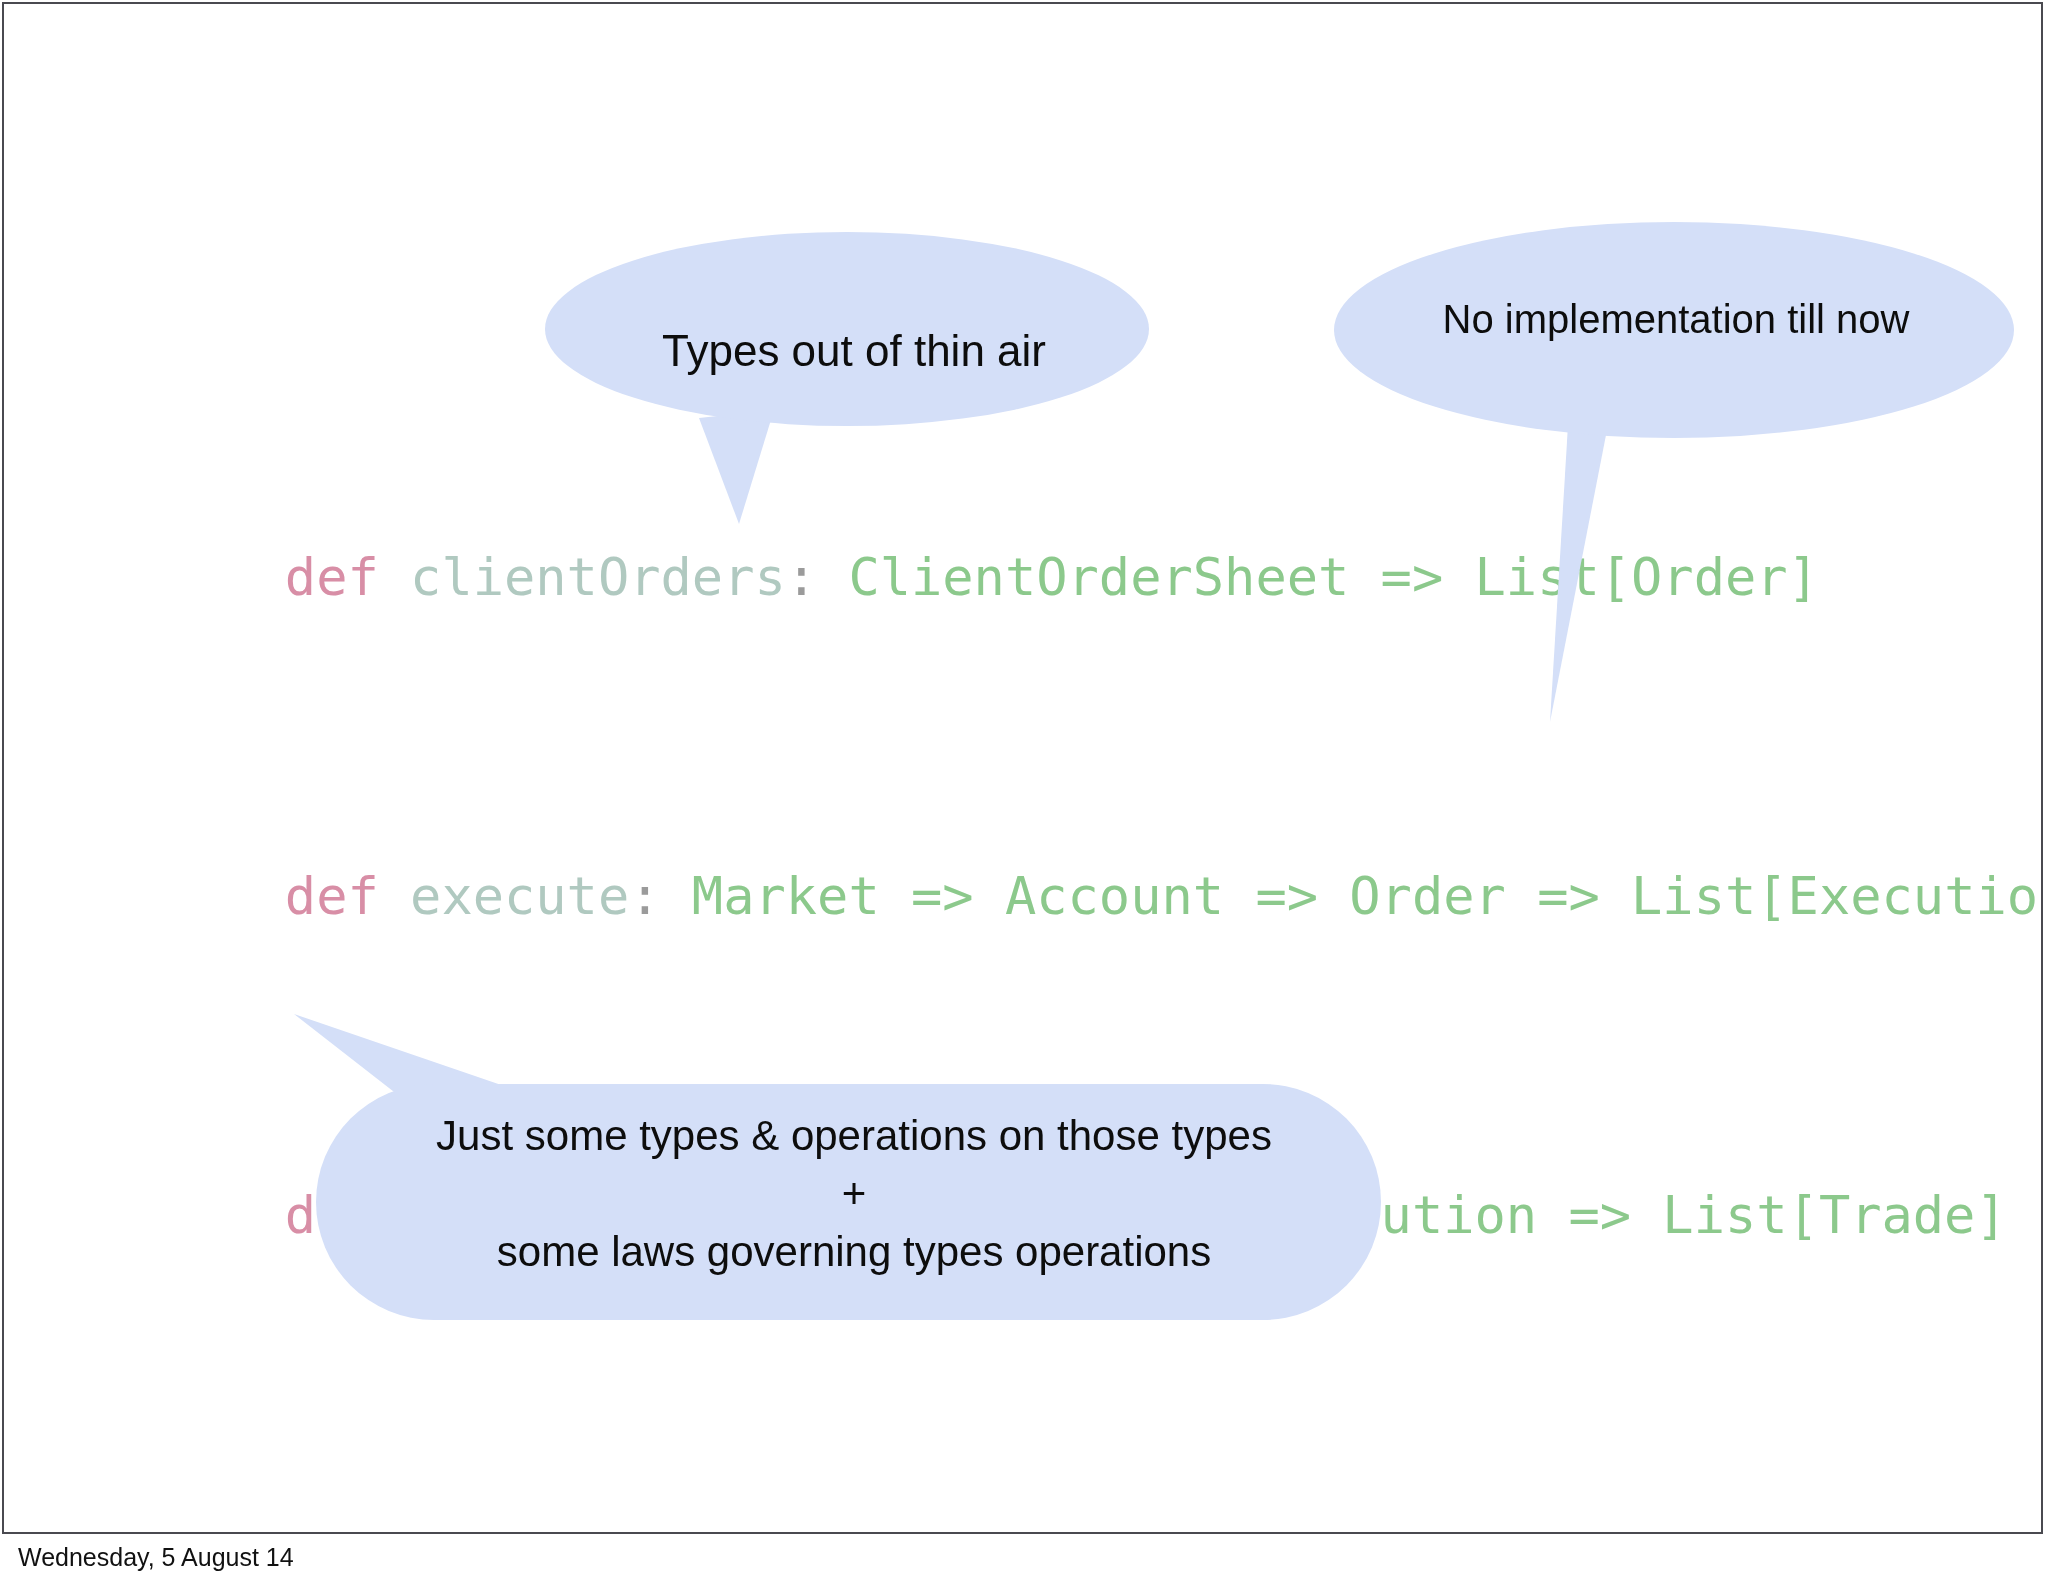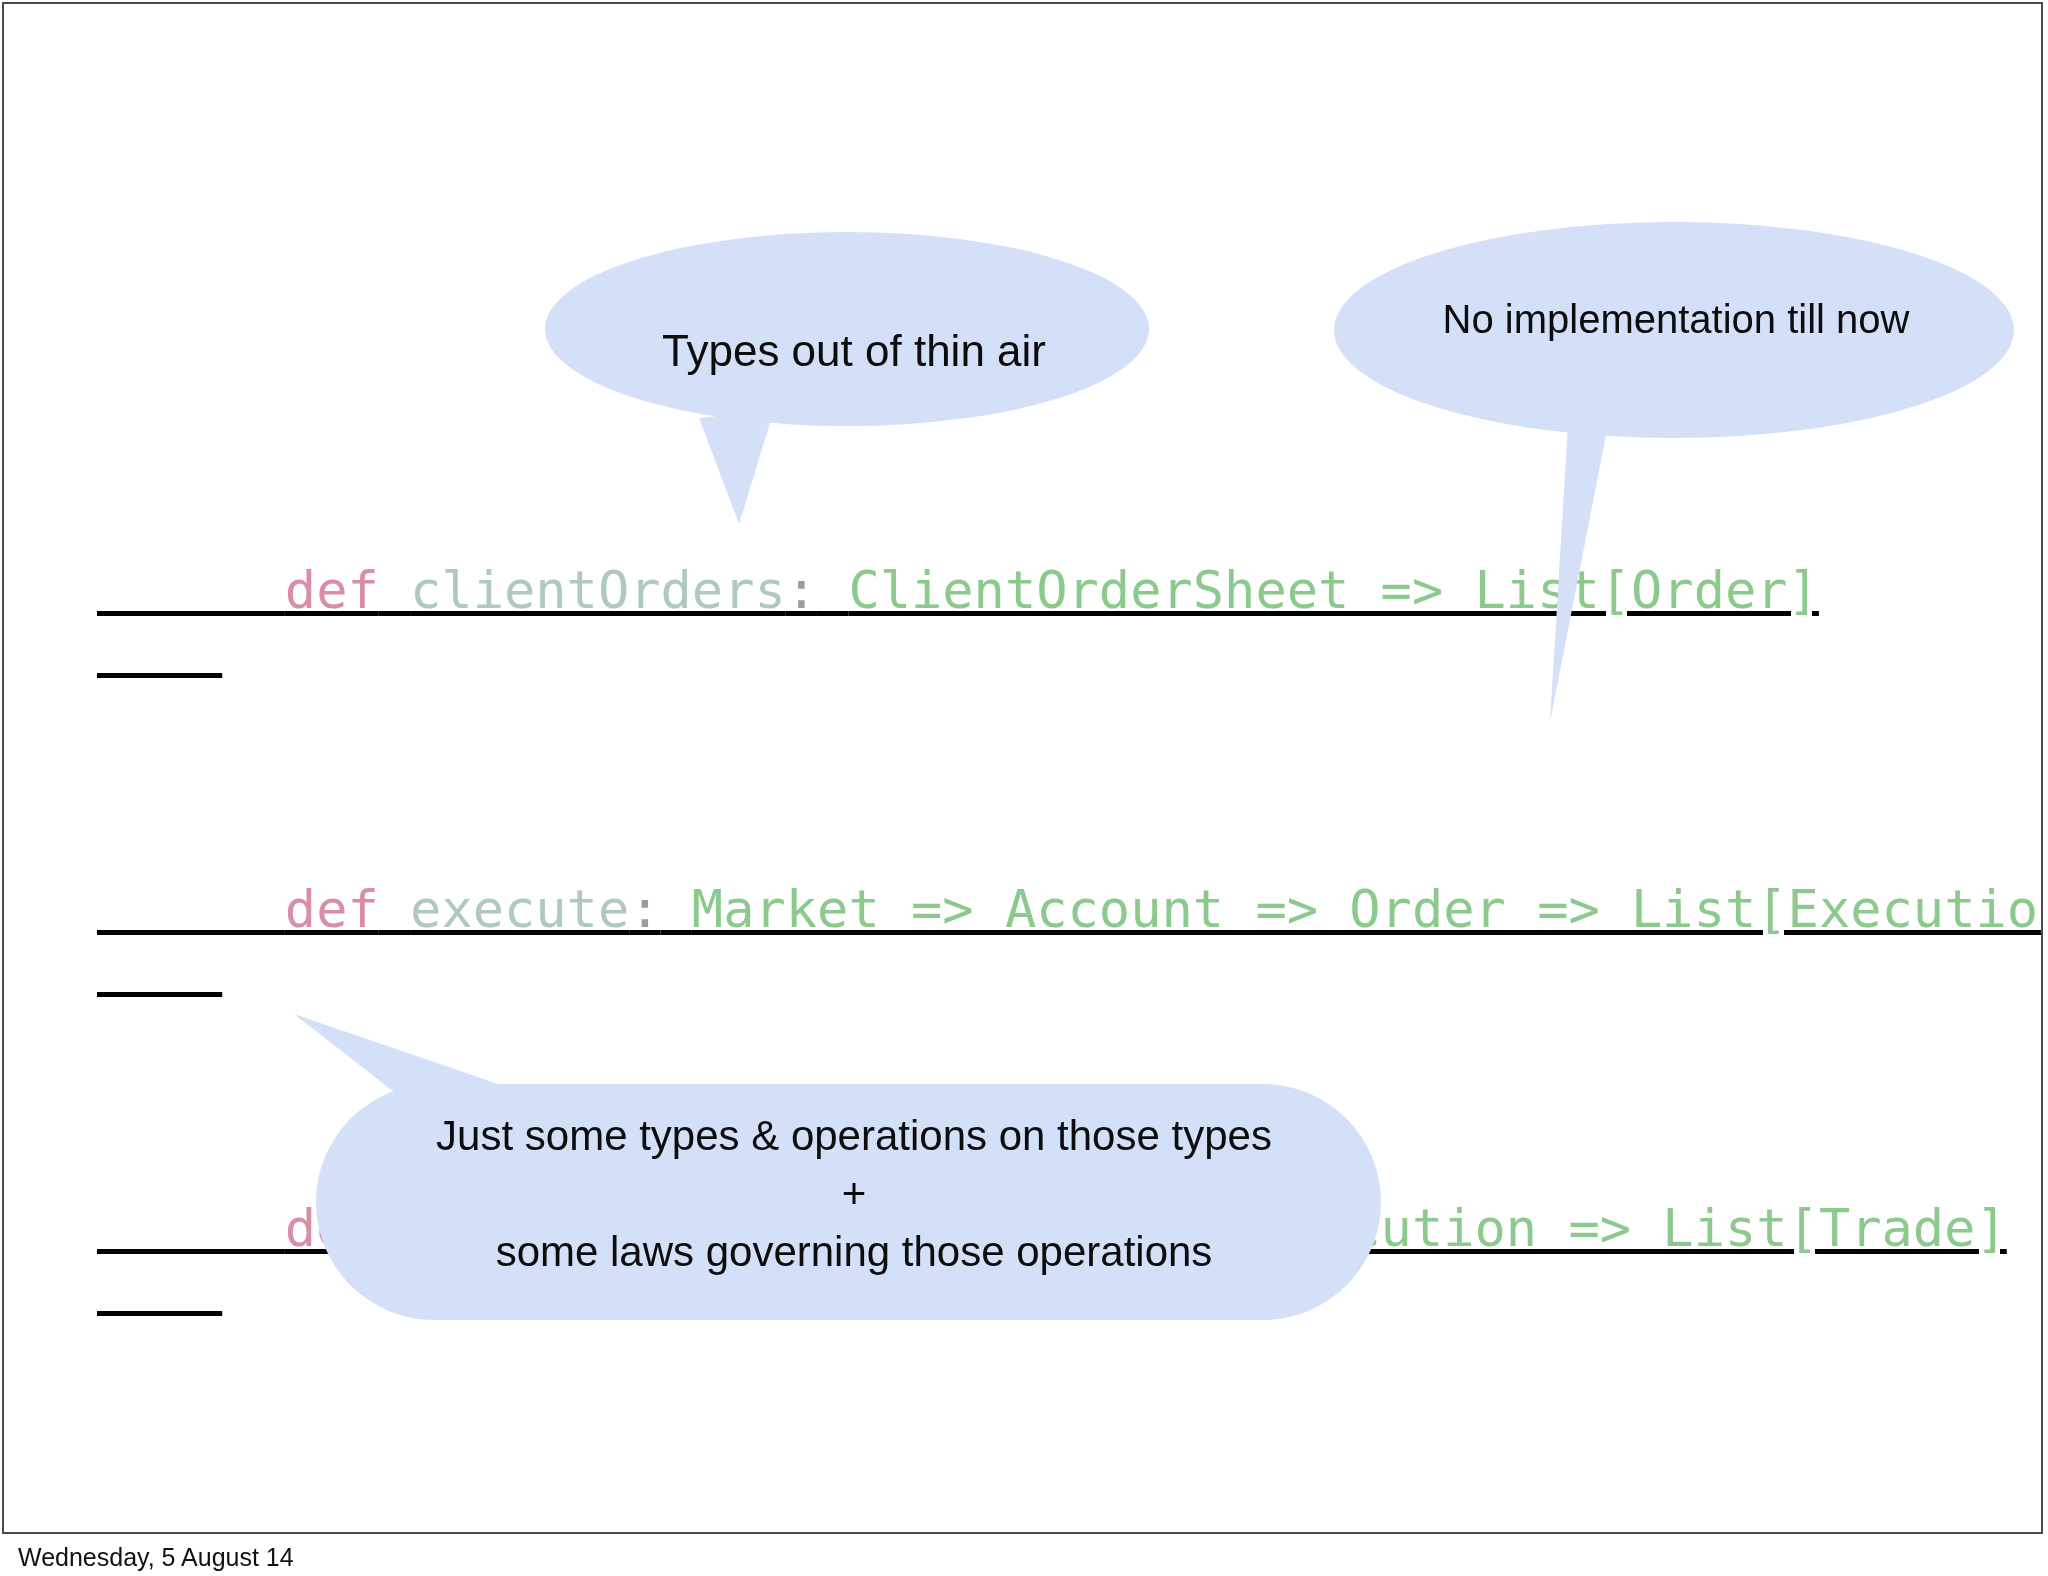--- a/index.html
+++ b/index.html
@@ -25,23 +25,22 @@
     background: #ffffff;
     border: 2px solid #4a4a50;
     box-sizing: border-box;
     overflow: hidden;
   }
 
   
   #code-block {
     position: absolute;
     left: 93px;
-    top: 493px;
+    top: 480px;
     width: 1880px;
-    text-decoration: underline;
   }
   .code-line {
     font-family: "DejaVu Sans Mono", "Liberation Mono", monospace;
     font-size: 52px;
     line-height: 62px;
     white-space: pre;
     letter-spacing: 0px;
     margin-bottom: 133px;
   }
   .code-line:last-child { margin-bottom: 0; }
@@ -116,18 +115,18 @@
   </svg>
   <div id="callout-no-impl-text" class="callout-text">No implementation till now</div>
 
   <svg id="callout-laws-svg" class="callout-svg" viewBox="0 0 1110 310" width="1110" height="310">
     <path d="M 0 2 L 330 115 L 190 150 Z" fill="#d4dff8"></path>
     <rect x="22" y="72" width="1065" height="236" rx="118" ry="118" fill="#d4dff8"></rect>
   </svg>
   <div id="callout-laws-text" class="callout-text">
     <div>Just some types &amp; operations on those types</div>
     <div>+</div>
-    <div>some laws governing those operations</div>
+    <div>some laws governing types operations</div>
   </div>
 
 </div>
 
 <div id="footer-date">Wednesday, 5 August 14</div>
 
 </body></html>

